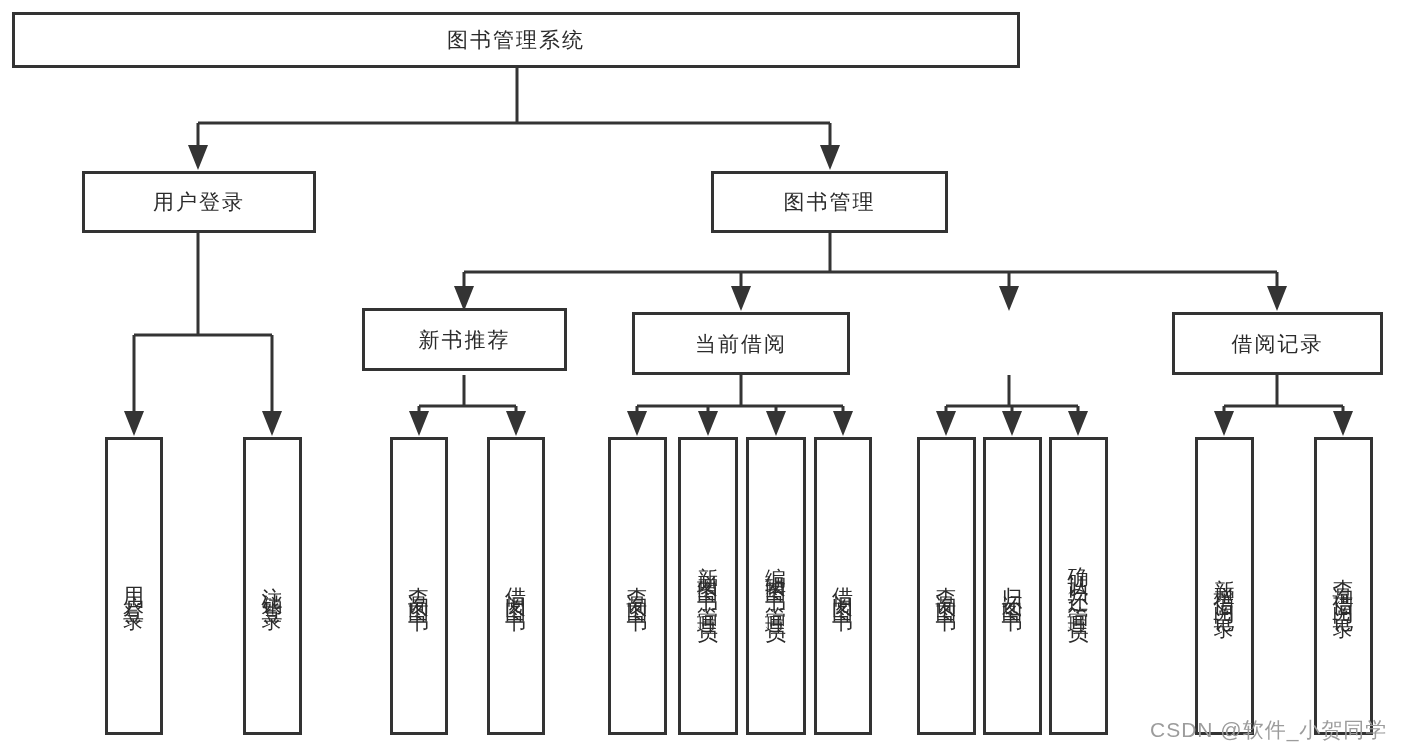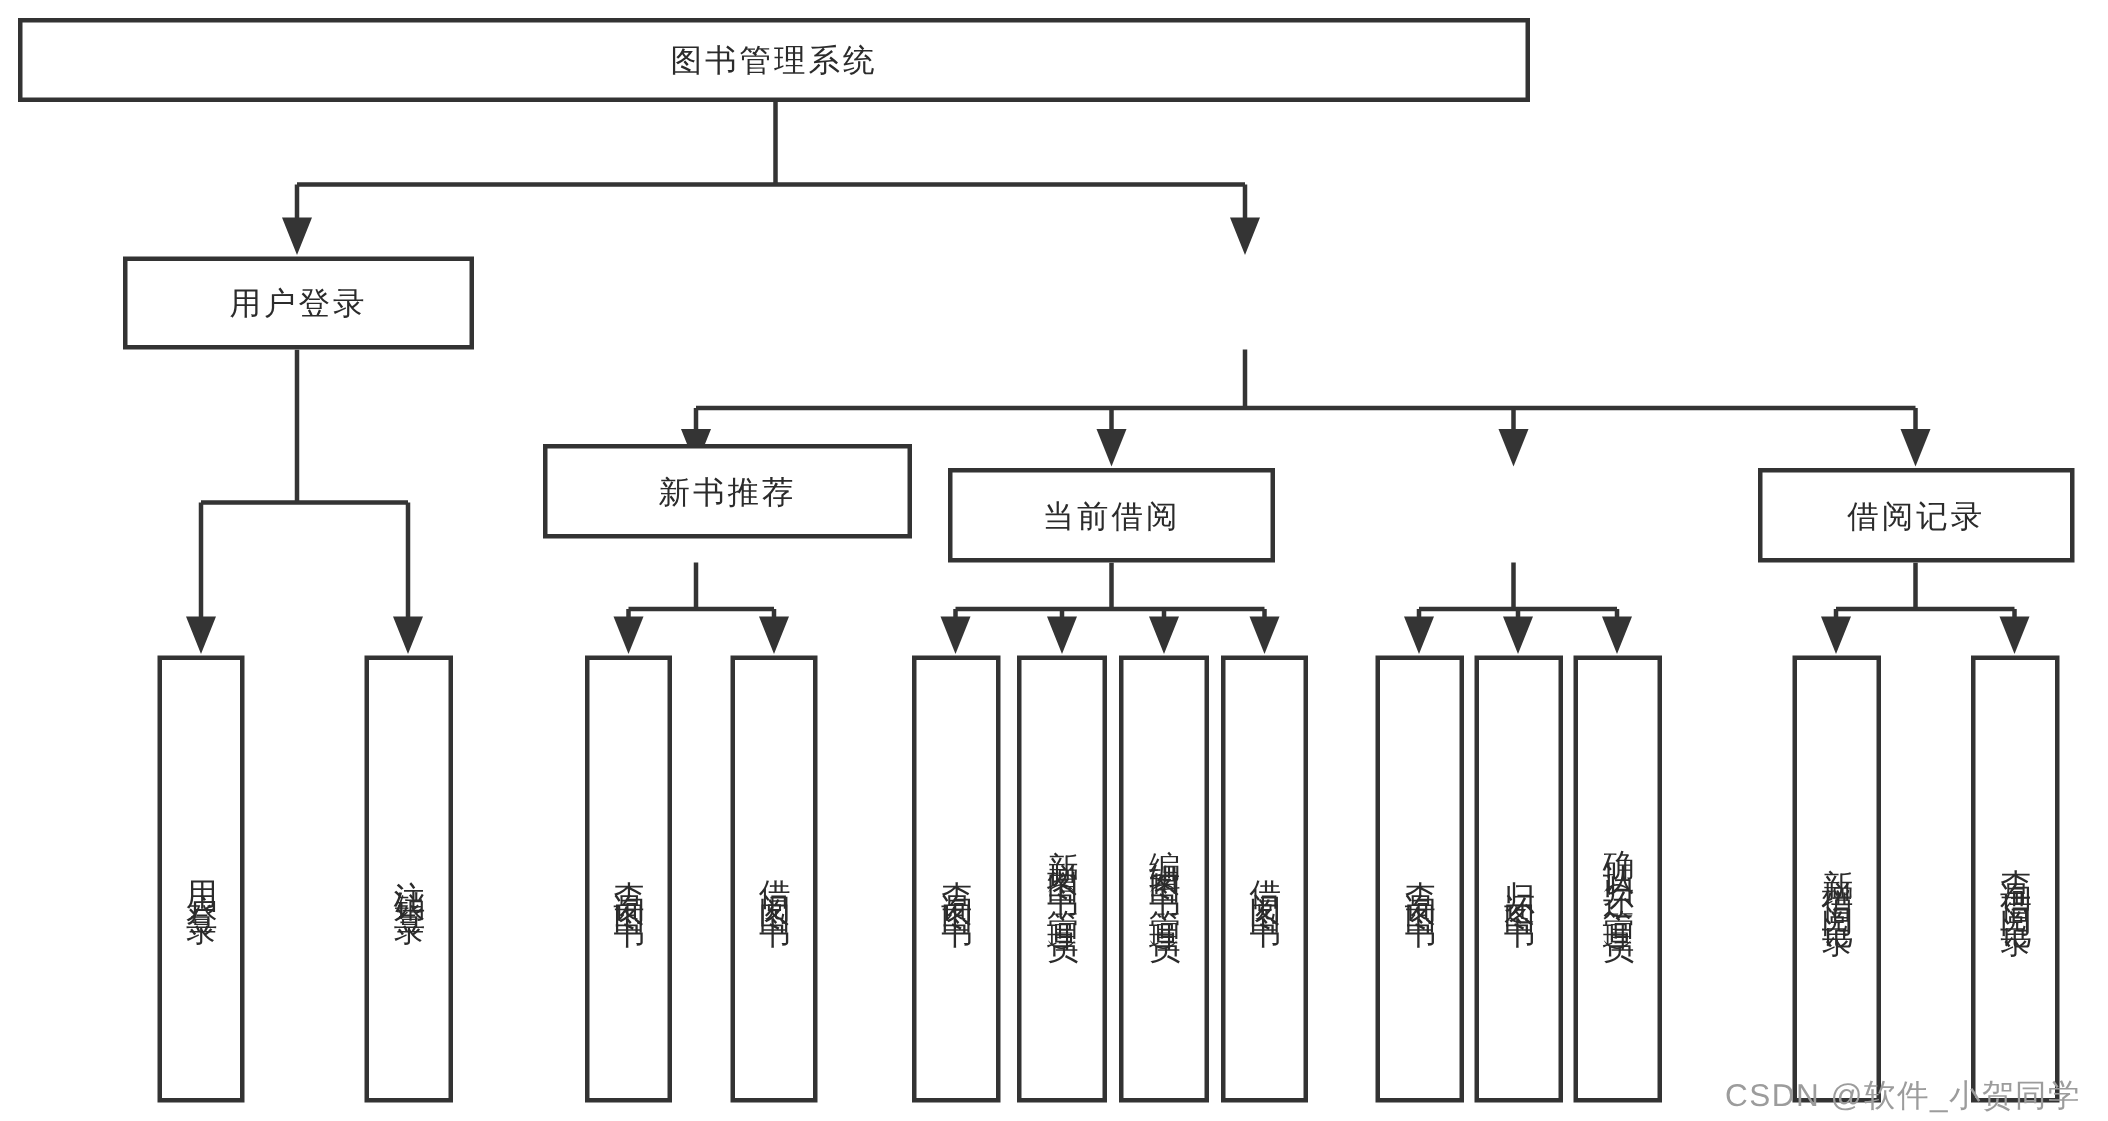--- a/index.html
+++ b/index.html
@@ -103,22 +103,25 @@
     <polygon points="1333,411 1353,411 1343,436"></polygon>
   </svg>
 
   <div class="box h" style="left:12px;top:12px;width:1008px;height:56px">
     <span>图书管理系统</span>
   </div>
 
   <div class="box h" style="left:82px;top:171px;width:234px;height:62px">
     <span>用户登录</span>
   </div>
+  <div class="box h" style="left:711px;top:171px;width:237px;height:62px">
+    <span>图书管理</span>
+  </div>
 
-  <div class="box h" style="left:362px;top:296px;width:246px;height:63px">
+  <div class="box h" style="left:362px;top:308px;width:205px;height:63px">
     <span>新书推荐</span>
   </div>
   <div class="box h" style="left:632px;top:312px;width:218px;height:63px">
     <span>当前借阅</span>
   </div>
   <div class="box h" style="left:1172px;top:312px;width:211px;height:63px">
     <span>借阅记录</span>
   </div>
 
   <div class="box v" style="left:105px;top:437px;width:58px;height:298px">

